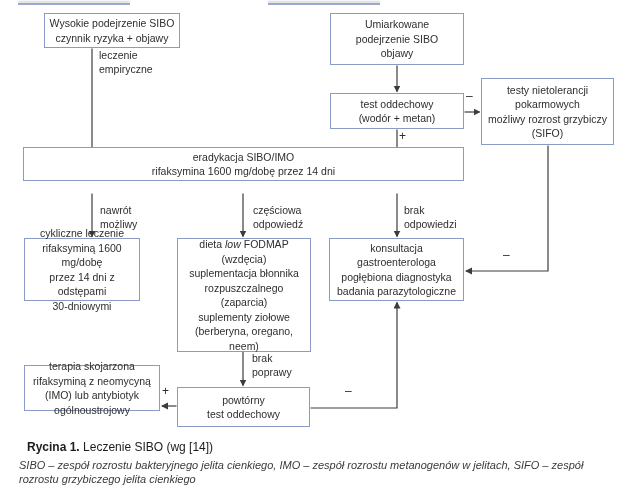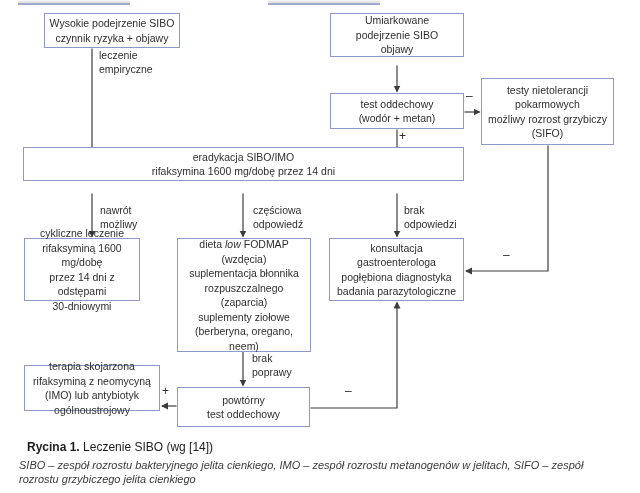--- a/index.html
+++ b/index.html
@@ -67,21 +67,21 @@
     position:absolute;
     left:19px;top:459px;
     width:596px;
     font-size:11px;line-height:13.5px;
     font-style:italic;
     color:#3a3a3a;
   }
 
   
   #n-high{left:24px;top:13px;width:136px;height:35px;margin-left:20px;}
-  #n-moderate{left:330px;top:13px;width:134px;height:44px;}
+  #n-moderate{left:330px;top:13px;width:134px;height:52px;}
   #n-breath{left:330px;top:93px;width:134px;height:36px;}
   #n-intolerance{left:481px;top:78px;width:133px;height:67px;}
   #n-eradication{left:23px;top:147px;width:441px;height:34px;}
   #n-cyclic{left:24px;top:238px;width:116px;height:63px;}
   #n-fodmap{left:177px;top:238px;width:134px;height:114px;}
   #n-consult{left:329px;top:238px;width:135px;height:63px;}
   #n-combo{left:24px;top:365px;width:136px;height:46px;}
   #n-repeat{left:177px;top:387px;width:133px;height:40px;}
 
   

